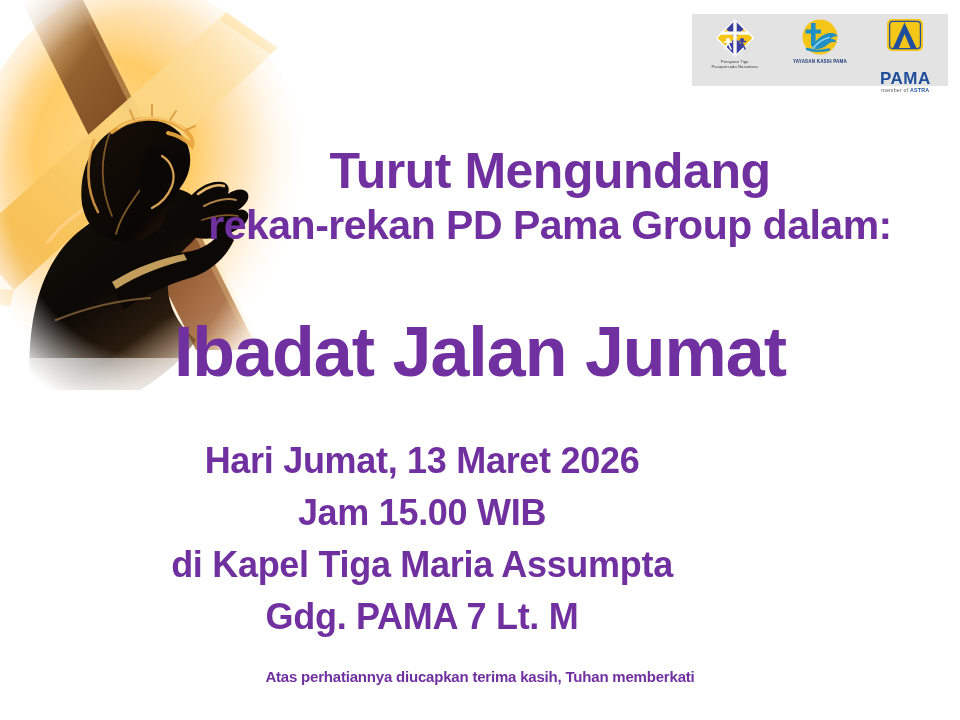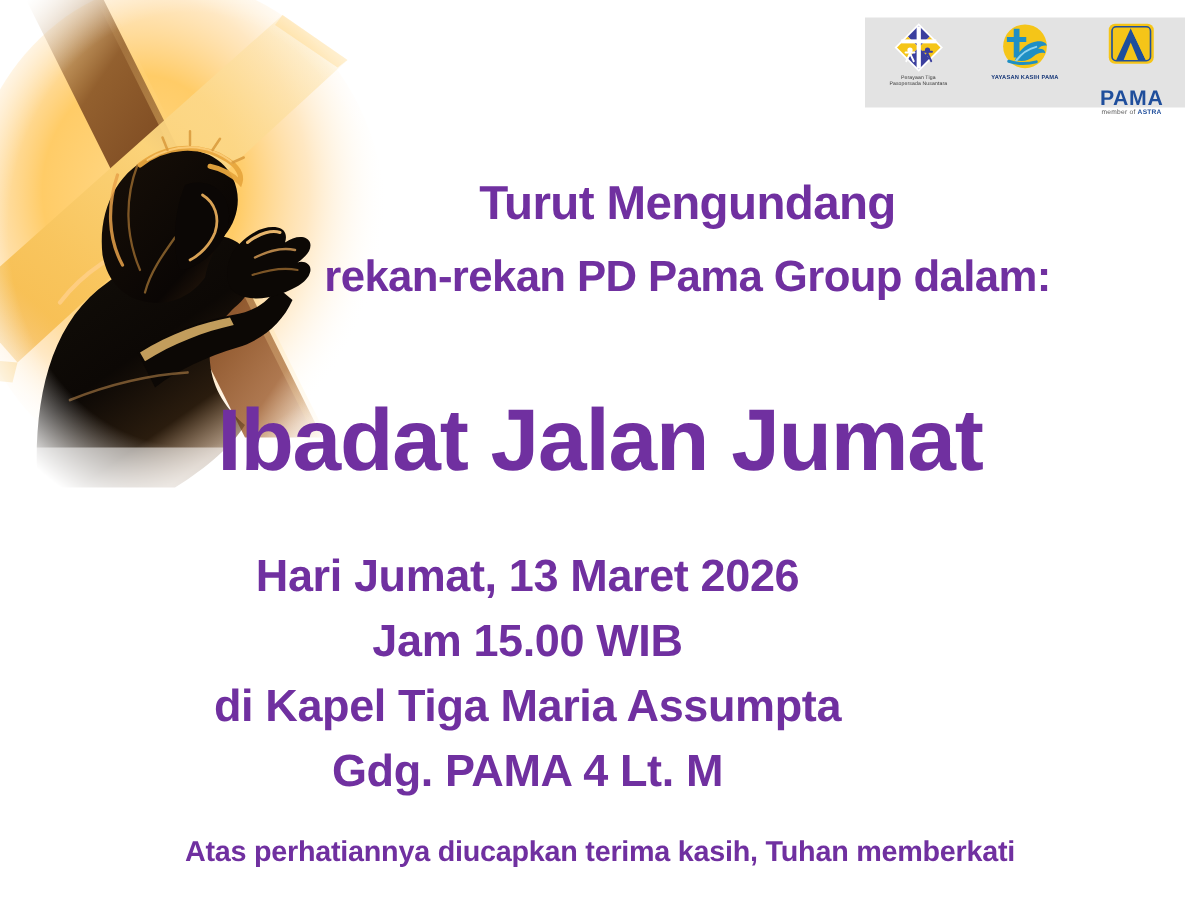--- a/index.html
+++ b/index.html
@@ -96,28 +96,28 @@
     text-align: center;
     color: #7030a0;
     font-weight: bold;
     font-family: "Liberation Sans", sans-serif;
     white-space: nowrap;
   }
   #invite-1 {
     top: 142px;
     left: 160px;
     width: 780px;
-    font-size: 38px;
+    font-size: 50px;
     letter-spacing: -0.5px;
   }
   #invite-2 {
     top: 202px;
     left: 160px;
     width: 780px;
-    font-size: 35px;
+    font-size: 41px;
     letter-spacing: -0.5px;
   }
   #event-title {
     top: 312px;
     left: 0;
     width: 960px;
     font-size: 70px;
     letter-spacing: -1px;
   }
   .detail-line {
@@ -137,21 +137,21 @@
   #detail-4 { top: 596px; }
 
   #closing {
     position: absolute;
     left: 0;
     top: 668px;
     width: 960px;
     text-align: center;
     color: #7030a0;
     font-weight: bold;
-    font-size: 23px;
+    font-size: 15px;
     letter-spacing: -0.2px;
     white-space: nowrap;
   }
 </style>
 </head>
 <body>
 
 <div id="slide">
 
   <div id="illustration">
@@ -339,18 +339,18 @@
 
   <div id="text-wrap">
     <div class="invite-line" id="invite-1">Turut Mengundang</div>
     <div class="invite-line" id="invite-2">rekan-rekan PD Pama Group dalam:</div>
 
     <div class="invite-line" id="event-title">Ibadat Jalan Jumat</div>
 
     <div class="detail-line" id="detail-1">Hari Jumat, 13 Maret 2026</div>
     <div class="detail-line" id="detail-2">Jam 15.00 WIB</div>
     <div class="detail-line" id="detail-3">di Kapel Tiga Maria Assumpta</div>
-    <div class="detail-line" id="detail-4">Gdg. PAMA 4 Lt. M</div>
+    <div class="detail-line" id="detail-4">Gdg. PAMA 7 Lt. M</div>
 
     <div id="closing">Atas perhatiannya diucapkan terima kasih, Tuhan memberkati</div>
   </div>
 
 </div>
 
 </body></html>

